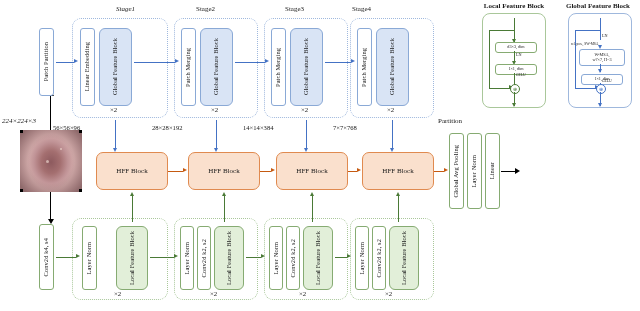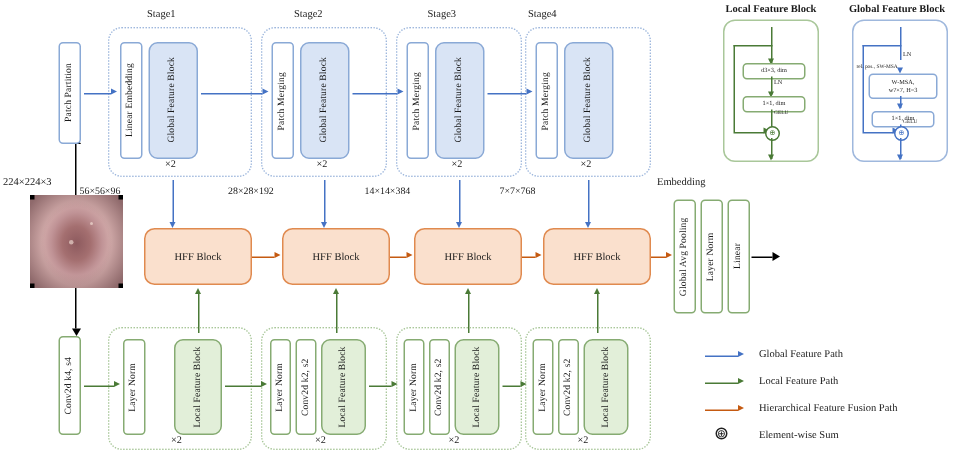--- a/index.html
+++ b/index.html
@@ -105,21 +105,21 @@
   .lgplus{
     width:8px;height:8px;border-radius:50%;border:1px solid #222;
     display:flex;align-items:center;justify-content:center;font-size:7px;line-height:1;
   }
 </style>
 </head>
 <body>
 
 <div id="canvas">
 
-  <div class="lbl abs" style="left:2px;top:117px;">224×224×3</div>
+  <div class="lbl abs" style="left:2px;top:117px;font-style:italic;">224×224×3</div>
   <div class="inputimg" style="left:20px;top:130px;width:62px;height:62px;">
     <div class="vign"></div>
     <div class="spot" style="left:26px;top:30px;width:3px;height:3px;"></div>
     <div class="spot" style="left:40px;top:18px;width:2px;height:2px;"></div>
   </div>
   <div class="corner" style="left:20px;top:130px;"></div>
   <div class="corner" style="left:79px;top:130px;"></div>
   <div class="corner" style="left:20px;top:189px;"></div>
   <div class="corner" style="left:79px;top:189px;"></div>
 
@@ -129,21 +129,21 @@
   <div class="ln v-black" style="left:50px;top:192px;height:27px;"></div>
   <div class="ar ar-d-black" style="left:47.5px;top:219px;"></div>
 
   <div class="vbox abs" style="left:39px;top:28px;width:15px;height:68px;">
     <span>Patch Partition</span>
   </div>
   <div class="vbox green abs" style="left:39px;top:224px;width:15px;height:66px;">
     <span>Conv2d k4, s4</span>
   </div>
 
-  <div class="lbl abs" style="left:98px;top:5px;">Stage1</div>
+  <div class="lbl abs" style="left:116px;top:5px;font-style:italic;">Stage1</div>
   <div class="stage abs" style="left:72px;top:18px;width:96px;height:100px;"></div>
   <div class="vbox abs" style="left:80px;top:28px;width:15px;height:78px;">
     <span>Linear Embedding</span>
   </div>
   <div class="vbox bluefill abs" style="left:99px;top:28px;width:33px;height:78px;">
     <span>Global Feature Block</span>
   </div>
   <div class="times abs" style="left:110px;top:106px;">×2</div>
 
   <div class="ln h-blue" style="left:56px;top:62px;width:18px;"></div>
@@ -281,21 +281,21 @@
   <div class="vbox green abs" style="left:372px;top:226px;width:14px;height:64px;">
     <span>Conv2d k2, s2</span>
   </div>
   <div class="vbox greenfill abs" style="left:389px;top:226px;width:30px;height:64px;">
     <span>Local Feature Block</span>
   </div>
   <div class="times abs" style="left:385px;top:290px;">×2</div>
   <div class="ln h-green" style="left:335px;top:257px;width:12px;"></div>
   <div class="ar ar-r-green" style="left:347px;top:254.4px;"></div>
 
-  <div class="lbl abs" style="left:438px;top:117px;">Embedding</div>
+  <div class="lbl abs" style="left:438px;top:117px;">Partition</div>
   <div class="vbox green abs" style="left:449px;top:133px;width:15px;height:76px;">
     <span>Global Avg Pooling</span>
   </div>
   <div class="vbox green abs" style="left:467px;top:133px;width:15px;height:76px;">
     <span>Layer Norm</span>
   </div>
   <div class="vbox green abs" style="left:485px;top:133px;width:15px;height:76px;">
     <span>Linear</span>
   </div>
   <div class="ln h-black" style="left:501px;top:171px;width:14px;"></div>
@@ -342,31 +342,14 @@
     <div class="ln v-blue" style="left:31px;top:50px;height:8px;"></div>
     <div class="ar ar-d-blue" style="left:28.5px;top:55px;"></div>
     <div class="mini" style="left:12px;top:60px;width:40px;height:9px;">1×1, dim</div>
     <div class="ln v-blue" style="left:31px;top:69px;height:6px;"></div>
     <div class="mtxt sm" style="left:33px;top:66px;">GELU</div>
     <div class="plus" style="left:27px;top:70px;width:8px;height:8px;">⊕</div>
     <div class="ln v-blue" style="left:31px;top:78px;height:14px;"></div>
     <div class="ar ar-d-blue" style="left:28.5px;top:89px;"></div>
   </div>
 
-  <div class="abs" style="left:470px;top:232px;width:170px;height:72px;">
-
-    <div class="ln h-blue" style="left:0px;top:5px;width:22px;"></div>
-    <div class="ar ar-r-blue" style="left:22px;top:2.4px;"></div>
-    <div class="lgtext abs" style="left:36px;top:0px;">Global Feature Path</div>
-
-    <div class="ln h-green" style="left:0px;top:23px;width:22px;"></div>
-    <div class="ar ar-r-green" style="left:22px;top:20.4px;"></div>
-    <div class="lgtext abs" style="left:36px;top:18px;">Local Feature Path</div>
-
-    <div class="ln h-orange" style="left:0px;top:41px;width:22px;"></div>
-    <div class="ar ar-r-orange" style="left:22px;top:38.4px;"></div>
-    <div class="lgtext abs" style="left:36px;top:36px;">Hierarchical Feature Fusion Path</div>
-
-    <div class="lgplus abs" style="left:7px;top:53px;">⊕</div>
-    <div class="lgtext abs" style="left:36px;top:54px;">Element-wise Sum</div>
-  </div>
 
 </div>
 
 </body></html>

